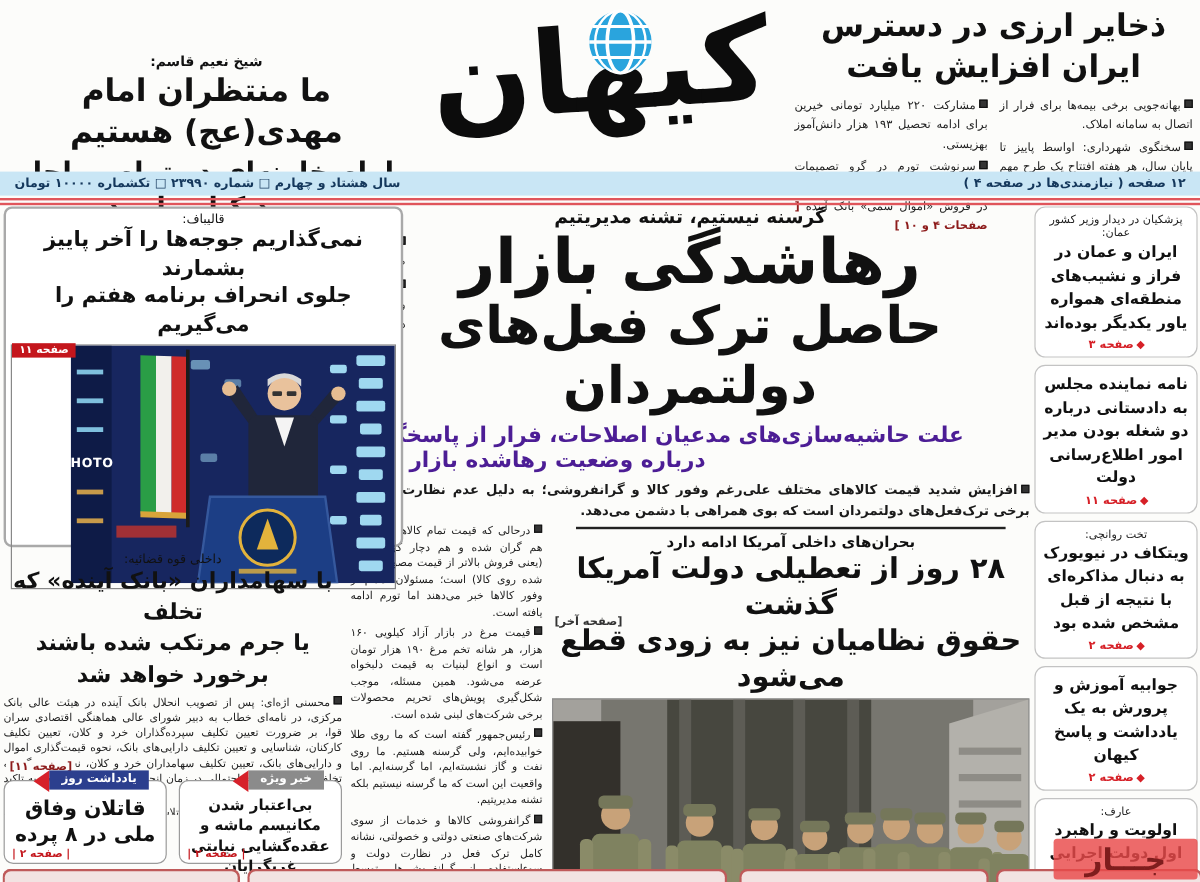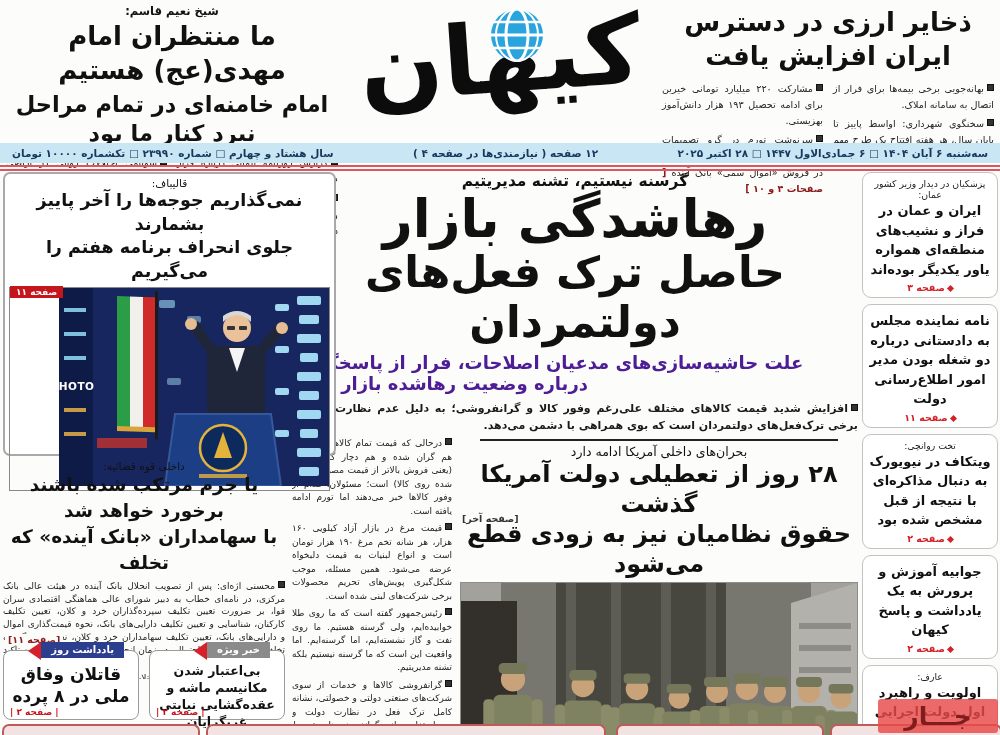--- a/index.html
+++ b/index.html
@@ -1,21 +1,21 @@
 <!DOCTYPE html>
 <html lang="fa" dir="rtl"><head>
 <meta charset="utf-8">
 <style>
   html,body{margin:0;padding:0;background:#e8e8e8;}
   .page{position:relative;width:1000px;height:735px;margin:0 auto;background:#fcfcfa;
         font-family:"DejaVu Sans", sans-serif;direction:rtl;overflow:hidden;color:#111;}
   
   .hdr-block{position:absolute;top:4px;width:332px;}
   .hdr-block.tr{right:6px;} .hdr-block.tl{left:6px;}
-  .kicker-sm{font-size:11.5px;font-weight:bold;text-align:center;}
+  .kicker-sm{font-size:11.5px;font-weight:bold;text-align:center;margin-top:40px;}
   .hdr-headline{font-size:26px;font-weight:bold;text-align:center;line-height:1.3;margin-top:2px;letter-spacing:-.5px;}
   .hdr-headline.tl2{font-size:22.5px;}
   .hdr-cols{display:flex;gap:10px;margin-top:7px;}
   .hdr-col{flex:1;font-size:9.6px;line-height:1.7;text-align:justify;color:#222;}
   .b-item{margin-bottom:3px;}
   .sqbul{display:inline-block;width:5px;height:5px;background:#333;border:1px solid #111;margin-left:3px;vertical-align:1px;}
   .pgref-inline{font-weight:bold;color:#8d1b1b;font-size:9.6px;}
   
   .masthead{position:absolute;top:0;right:338px;width:324px;height:140px;}
   .mast-title{position:absolute;top:2px;right:0;left:0;text-align:center;font-size:96px;font-weight:bold;
@@ -36,21 +36,21 @@
   
   .lead{position:absolute;top:172px;left:292px;width:566px;height:563px;overflow:hidden;}
   .lead-kicker{font-size:15.5px;font-weight:bold;text-align:center;}
   .lead-h1{font-size:52px;font-weight:bold;text-align:center;line-height:1.12;letter-spacing:-1px;}
   .lead-h2{font-size:43px;font-weight:bold;text-align:center;line-height:1.15;letter-spacing:-1px;}
   .lead-sub{color:#4c1d95;font-weight:bold;font-size:18px;text-align:left;margin-top:5px;}
   .lead-intro{font-size:11px;font-weight:bold;text-align:justify;line-height:1.55;margin-top:6px;color:#1a1a1a;}
   .lead-cols{display:flex;gap:8px;margin-top:3px;}
   .shutdown{width:398px;position:relative;}
   .sd-rule{border-top:2px solid #222;width:90%;margin:2px auto 3px;}
-  .sd-kicker{font-size:12.5px;font-weight:normal;text-align:center;}
+  .sd-kicker{font-size:12.5px;font-weight:bold;text-align:center;}
   .sd-headline{font-size:24px;font-weight:bold;text-align:center;line-height:1.25;letter-spacing:-.5px;}
   .sd-pgref{position:absolute;right:auto;left:2px;top:76px;font-size:9.5px;font-weight:bold;color:#333;}
   .photo-frame{border:1px solid #8d8d8d;margin-top:3px;background:#9a9894;}
   .lead-textcol{width:160px;height:470px;overflow:hidden;position:relative;padding-bottom:14px;}
   .lead-textcol p{margin:0 0 4px;font-size:9px;line-height:1.5;text-align:justify;color:#1c1c1c;}
   
   .gh-box{position:absolute;left:3px;top:172px;width:333px;height:284px;border:2px solid #a9a9a9;border-radius:7px;
           background:#fff;padding:3px 4px;box-sizing:border-box;}
   .gh-kicker{font-size:10.5px;text-align:center;}
   .gh-headline{font-size:17.5px;font-weight:bold;text-align:center;line-height:1.35;letter-spacing:-.5px;}
@@ -128,21 +128,20 @@
       <div class="hdr-col">
         <div class="b-item"><span class="sqbul"></span><span>سونامی اختلالات روانی در اراضی اشغالی.</span></div>
         <div class="b-item"><span class="sqbul"></span><span>نتانیاهو: هرگز از سوریه خارج نخواهیم شد!</span></div>
         <div class="b-item"><span class="sqbul"></span><span>روسیه تحریم‌های ضد یمن را دور زد، آل‌سعود شاکی شد!</span>
           <span class="pgref-inline">[ صفحه آخر ]</span></div>
       </div>
     </div>
   </div>
 
   <div class="datebar">
-    <span>سه‌شنبه ۶ آبان ۱۴۰۴ □ ۶ جمادی‌الاول ۱۴۴۷ □ ۲۸ اکتبر ۲۰۲۵</span>
     <span>۱۲ صفحه ( نیازمندی‌ها در صفحه ۴ )</span>
     <span>سال هشتاد و چهارم □ شماره ۲۳۹۹۰ □ تکشماره ۱۰۰۰۰ تومان</span>
   </div>
   <div class="redrules">
       <div></div>
       <div></div>
     </div>
 
   <div class="sidebar">
     <div class="side-box" style="min-height:112px">
@@ -300,22 +299,22 @@
         <circle cx="164" cy="160" r="23" fill="#0d2a5c" stroke="#e3b33c" stroke-width="2.5"></circle>
         <polygon points="164,144 155,170 173,170" fill="#e3b33c"></polygon>
         <rect x="140" y="186" width="48" height="4" fill="#e3b33c" opacity=".8"></rect>
         <rect x="38" y="150" width="50" height="10" fill="#b8332f" opacity=".85"></rect>
       </svg>
     </div>
   </div>
 
   <div class="jud">
     <div class="jud-kicker">داخلی قوه قضائیه:</div>
+    <div class="jud-headline">با سهامداران «بانک آینده» که تخلف</div>
     <div class="jud-headline">یا جرم مرتکب شده باشند برخورد خواهد شد</div>
-    <div class="jud-headline">با سهامداران «بانک آینده» که تخلف</div>
     <div class="jud-body">
       <p><span class="sqbul"></span><span>محسنی اژه‌ای: پس از تصویب انحلال بانک آینده در هیئت عالی بانک مرکزی، در نامه‌ای خطاب به دبیر شورای عالی هماهنگی اقتصادی سران قوا، بر ضرورت تعیین تکلیف سپرده‌گذاران خرد و کلان، تعیین تکلیف کارکنان، شناسایی و تعیین تکلیف دارایی‌های بانک، نحوه قیمت‌گذاری اموال و دارایی‌های بانک، تعیین تکلیف سهامداران خرد و کلان، نحوه رسیدگی به تخلفات قبل و تخلفات احتمالی در زمان انحلال و تا پایان مراحل تسویه تأکید کردم.</span></p>
       <p><span class="sqbul"></span><span>در قضیه انحلال بانک آینده، تمام تلاش‌ها معطوف به آن است که حقوق همه افراد، مراعات شود و جلوی تحمیل ضررهای بیشتر گرفته شود. مبلغ ۴۵۰ هزار میلیارد تومانی که پیرامون زیان این بانک گفته می‌شود، رقم بسیار قابل توجهی است و هر چه زودتر جلوی آن باید گرفته شود.</span></p>
 
     </div>
     <div class="jud-pgref">[صفحه ۱۱]</div>
   </div>
 
   <div class="mini-boxes">
     <div class="mini-box">

